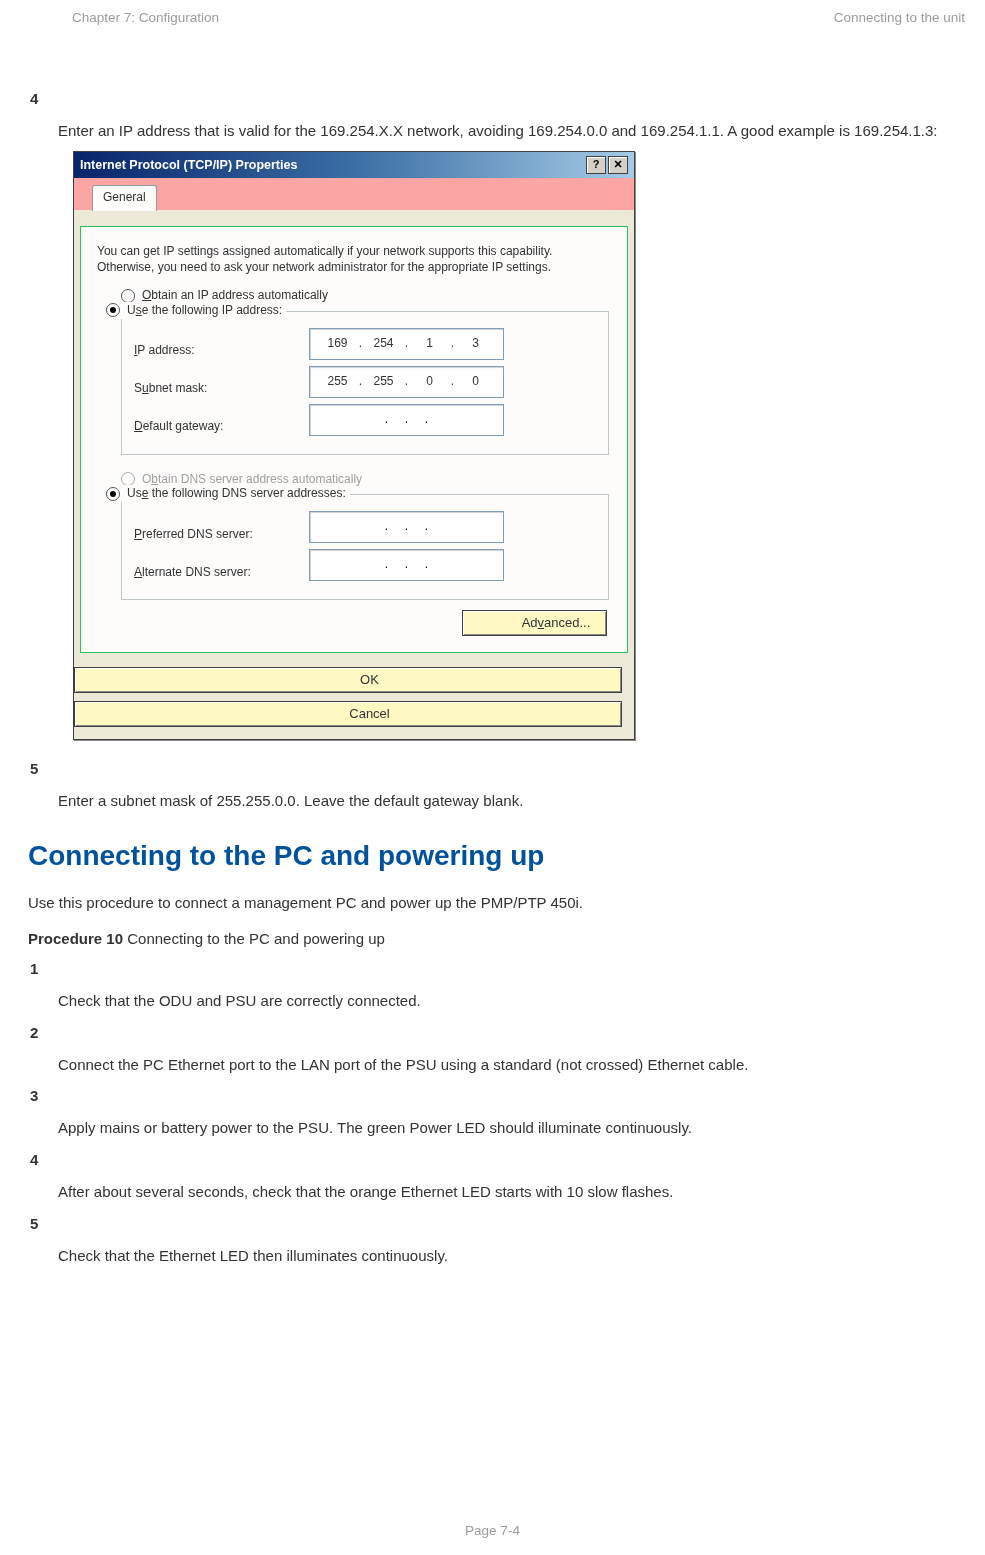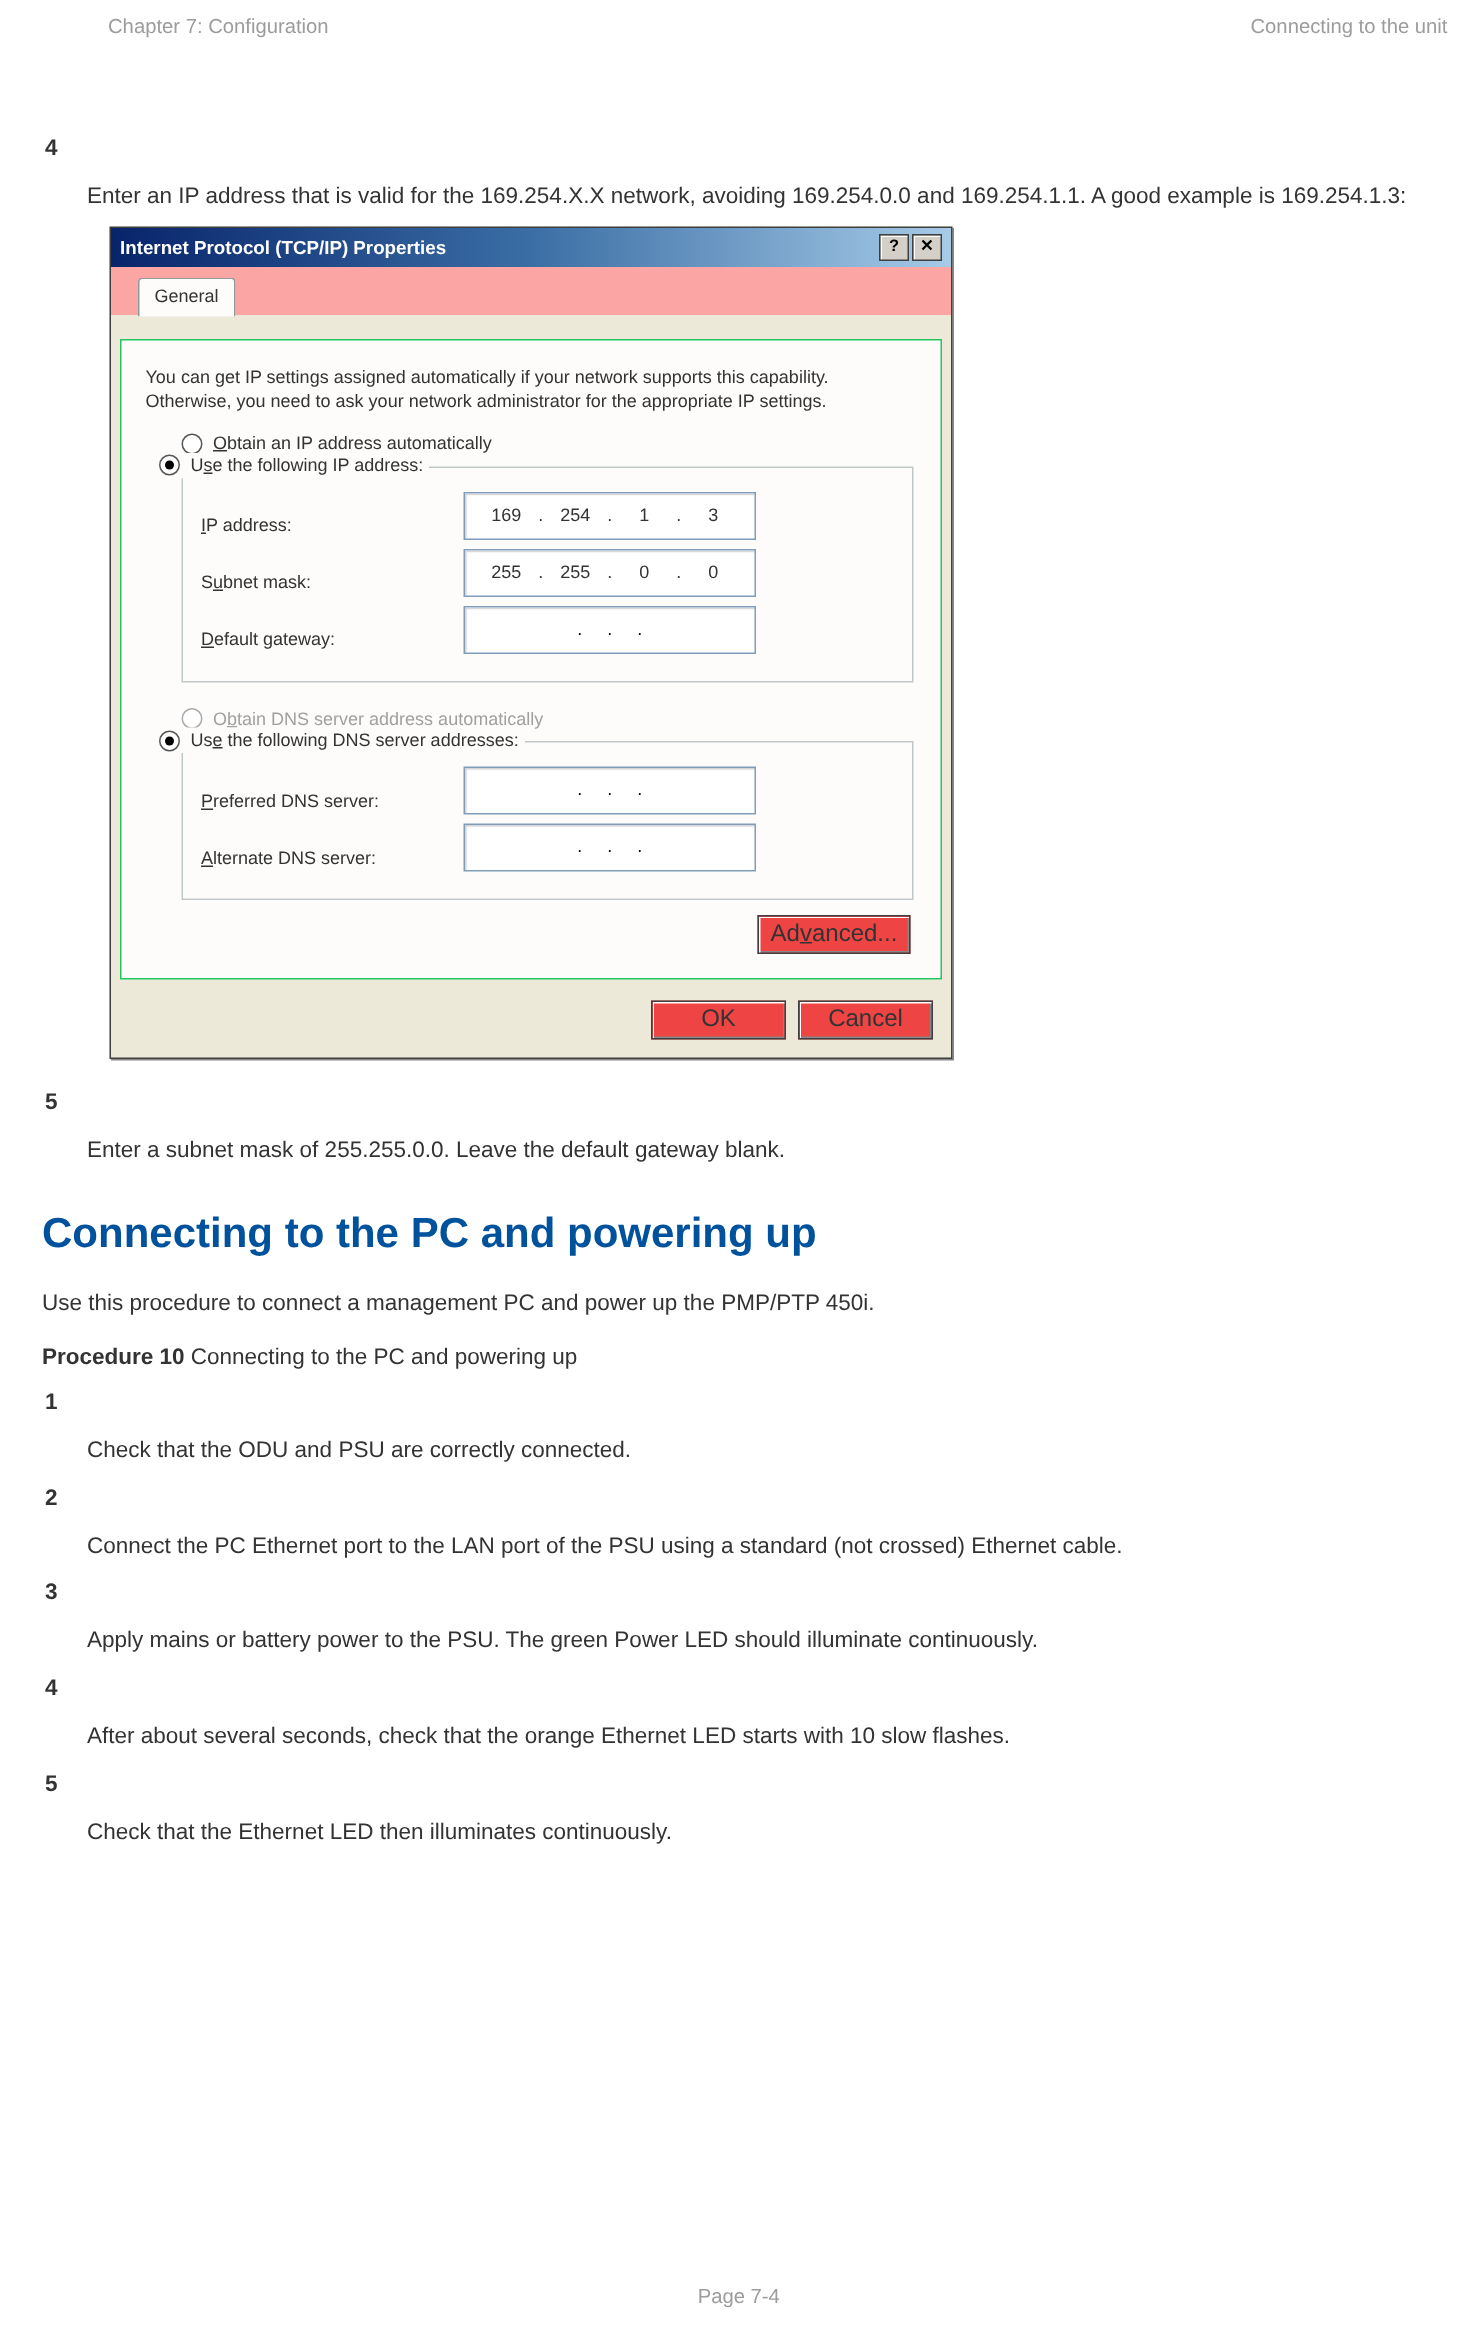--- a/index.html
+++ b/index.html
@@ -118,24 +118,24 @@
   .ip-box{
     width:195px;height:32px;border:1px solid #7f9db9;background:#fff;
     display:flex;align-items:center;justify-content:center;
     box-shadow: inset 1px 1px 1px #d0d0d0;
     padding:0 6px;box-sizing:border-box;
   }
   .ip-seg{width:38px;text-align:center;}
   .ip-dot{width:8px;text-align:center;}
   .btn-row{display:flex;justify-content:flex-end;margin:6px 4px 2px 0;gap:8px;}
   .winbtn{
-    min-width:88px;height:24px;border:1px solid #404040;background:#ef4444;
+    min-width:88px;height:24px;border:1px solid #404040;background:#fef9c3;
     box-shadow: inset 1px 1px 0 #fff, inset -1px -1px 0 #888;
-    font-family:Tahoma,Arial,sans-serif;font-size:16px;
-    display:flex;align-items:center;justify-content:center;
+    font-family:Tahoma,Arial,sans-serif;font-size:13px;
+    display:flex;align-items:center;justify-content:center;padding-left:43px;
   }
   .winbtn.advanced{min-width:100px;}
   .dot-row{color:#000;font-size:12px;}
   h2.section{
     color:#00529c;font-size:28px;font-weight:bold;margin:24px 0 16px 0;
   }
   .proc-label{margin:14px 0 8px 0;}
   .proc-label b{font-weight:bold;}
   .footer{
     position:absolute;bottom:14px;left:0;right:0;text-align:center;
@@ -239,21 +239,21 @@
             <div class="ip-box">
               <span class="dot-row">&nbsp; . &nbsp;&nbsp;&nbsp; . &nbsp;&nbsp;&nbsp; . &nbsp;</span>
             </div>
           </div>
         </div>
 
         <div class="btn-row">
           <div class="winbtn advanced">Ad<span class="udl">v</span>anced...</div>
         </div>
       </div>
-      <div class="btn-row" style="padding:6px 8px 10px 0;">
+      <div class="btn-row" style="padding:6px 8px 10px 0;flex-direction:column;">
         <div class="winbtn">OK</div>
         <div class="winbtn">Cancel</div>
       </div>
     </div>
   </div>
 
   <div class="step-row">
     <div class="step-num">5</div>
     <div class="step-text">Enter a subnet mask of 255.255.0.0. Leave the default gateway blank.</div>
   </div>

